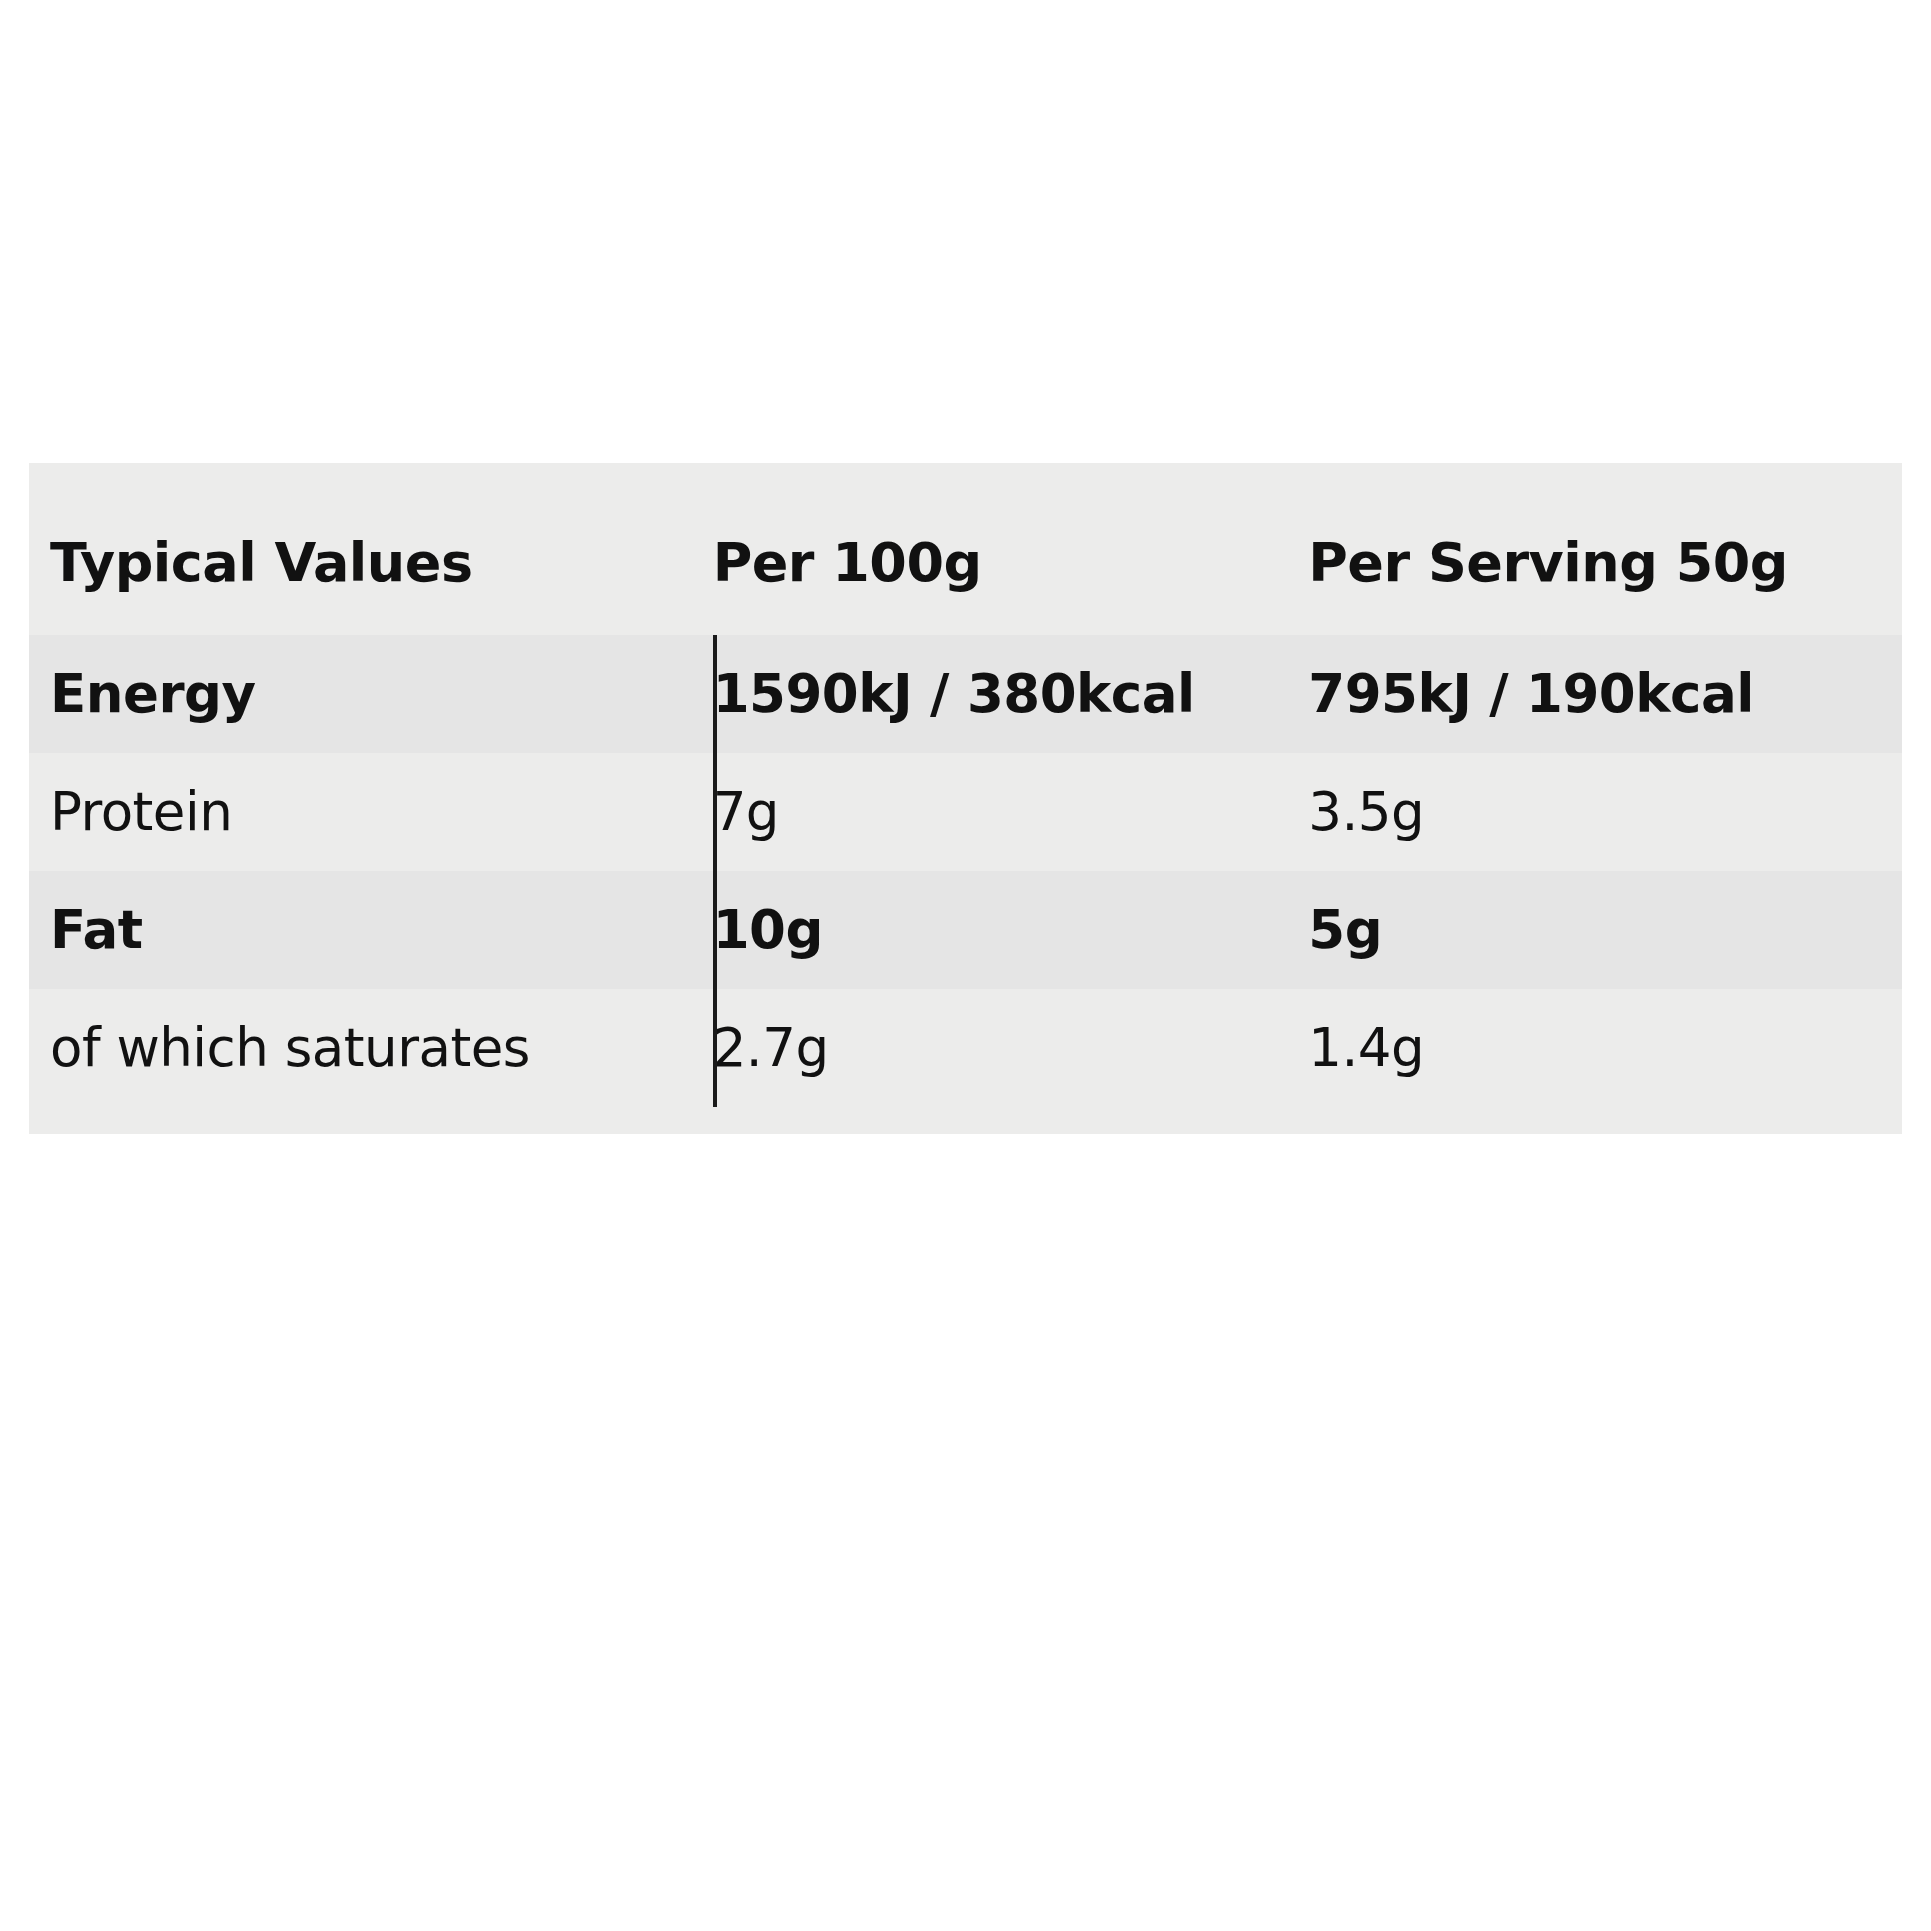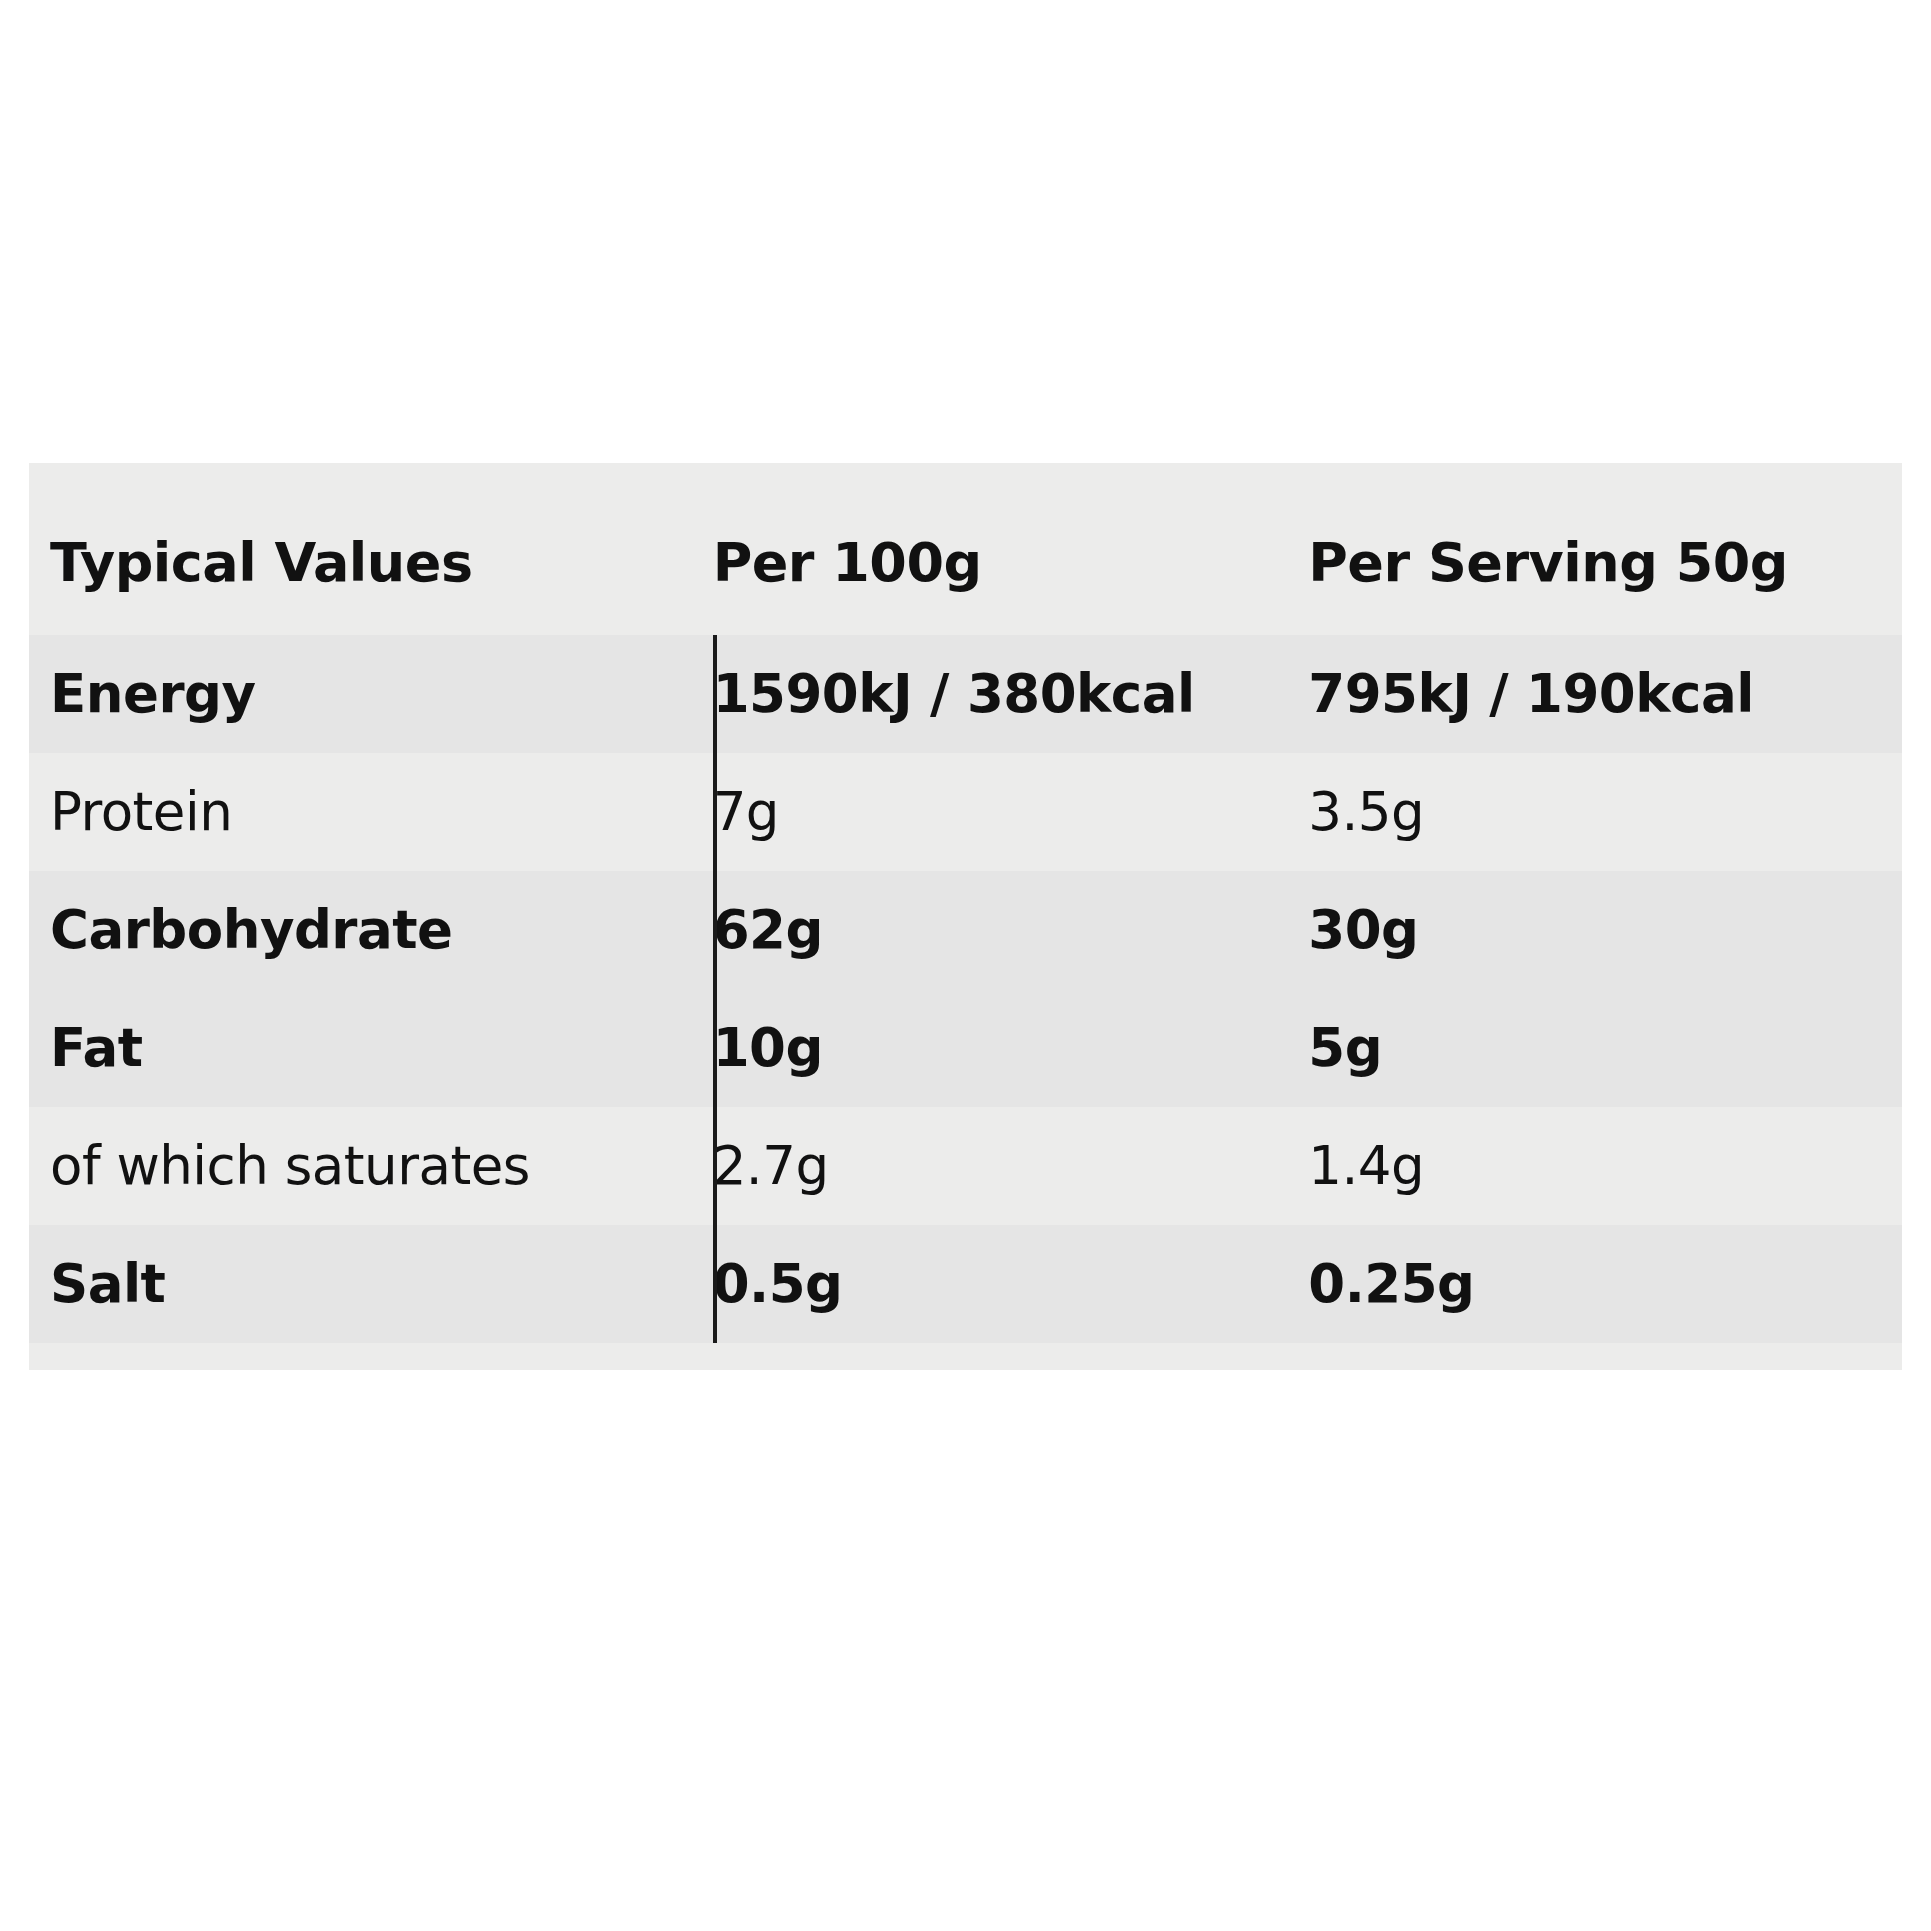--- a/index.html
+++ b/index.html
@@ -135,44 +135,34 @@
           <td class="cell value bold divider-cell">1590kJ / 380kcal</td>
           <td class="cell value bold">795kJ / 190kcal</td>
         </tr>
 
         <tr class="row-shade">
           <td class="cell label regular">Protein</td>
           <td class="cell value regular divider-cell">7g</td>
           <td class="cell value regular">3.5g</td>
         </tr>
 
-        <tr class="row-plain">
-          <td class="cell label bold">Carbohydrate</td>
-          <td class="cell value bold divider-cell">62g</td>
-          <td class="cell value bold">30g</td>
-        </tr>
 
 
         <tr class="row-plain">
           <td class="cell label bold">Fat</td>
           <td class="cell value bold divider-cell">10g</td>
           <td class="cell value bold">5g</td>
         </tr>
 
         <tr class="row-shade">
           <td class="cell label regular">of which saturates</td>
           <td class="cell value regular divider-cell">2.7g</td>
           <td class="cell value regular">1.4g</td>
         </tr>
 
-        <tr class="row-plain">
-          <td class="cell label bold">Salt</td>
-          <td class="cell value bold divider-cell">0.5g</td>
-          <td class="cell value bold">0.25g</td>
-        </tr>
 
       </tbody>
     </table>
 
     <div class="band"></div>
 
   </div>
 
 </div>
 

